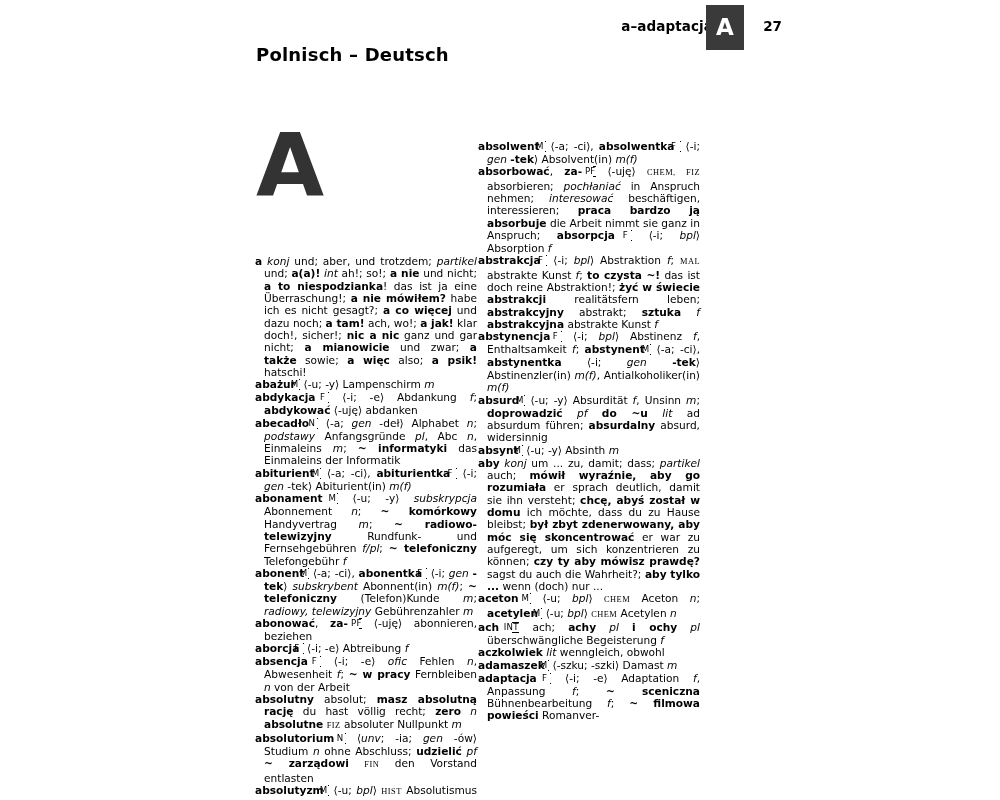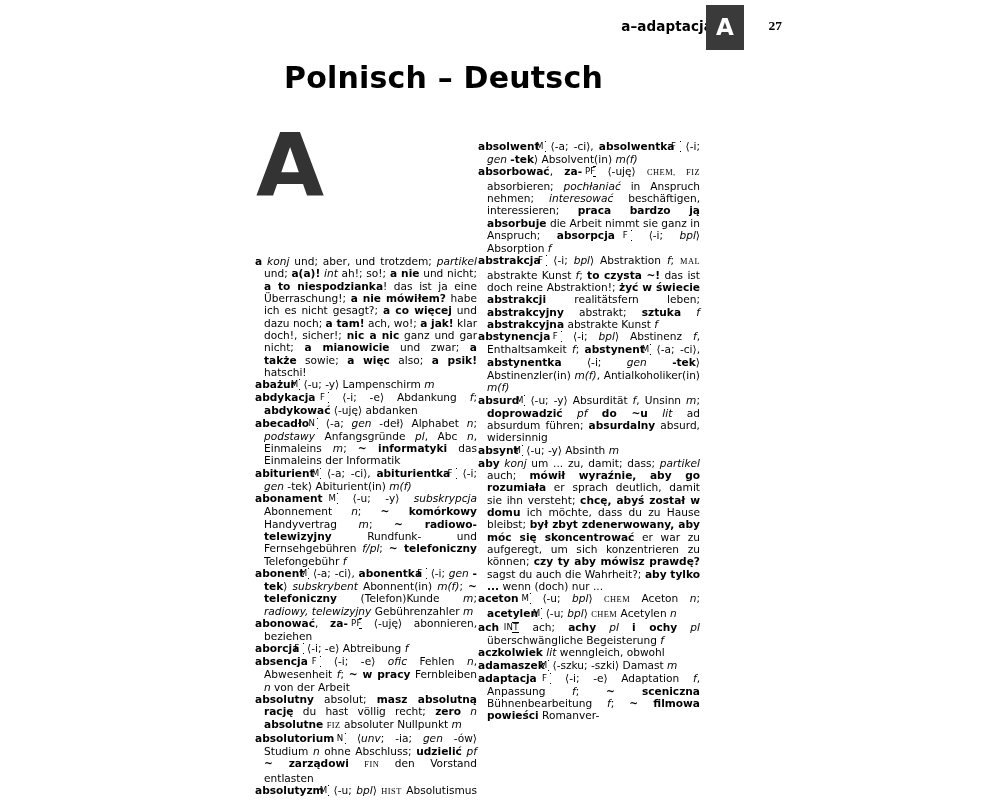--- a/index.html
+++ b/index.html
@@ -22,34 +22,34 @@
     font-size:13.5px;font-weight:bold;letter-spacing:.1px;
     white-space:nowrap;
   }
   .runhead .dash{font-weight:bold;}
   .sq-bullet{
     display:inline-block;width:5px;height:5px;background:#000;
     vertical-align:middle;margin:0 13px 2px 13px;
   }
   .pagenum{
     position:absolute;right:218px;top:18px;
-    font-size:13.5px;font-weight:bold;font-family:Liberation Serif, serif;
+    font-size:13.5px;font-weight:bold;
   }
   .letter-tab{
     position:absolute;left:706px;top:5px;
     width:38px;height:45px;background:#3a3a3a;
     color:#fff;font-size:23px;font-weight:bold;
     display:flex;align-items:center;justify-content:center;
     line-height:1;
   }
 
   
   .section-title{
-    position:absolute;left:256px;top:60px;
-    font-size:30px;font-weight:bold;letter-spacing:.2px;margin-left:28px;
+    position:absolute;left:256px;top:44px;
+    font-size:18px;font-weight:bold;letter-spacing:.2px;
   }
 
   
   .big-letter{
     position:absolute;left:256px;top:122px;
     font-size:88px;font-weight:bold;color:#333;
     line-height:1;letter-spacing:-1px;
   }
 
   

